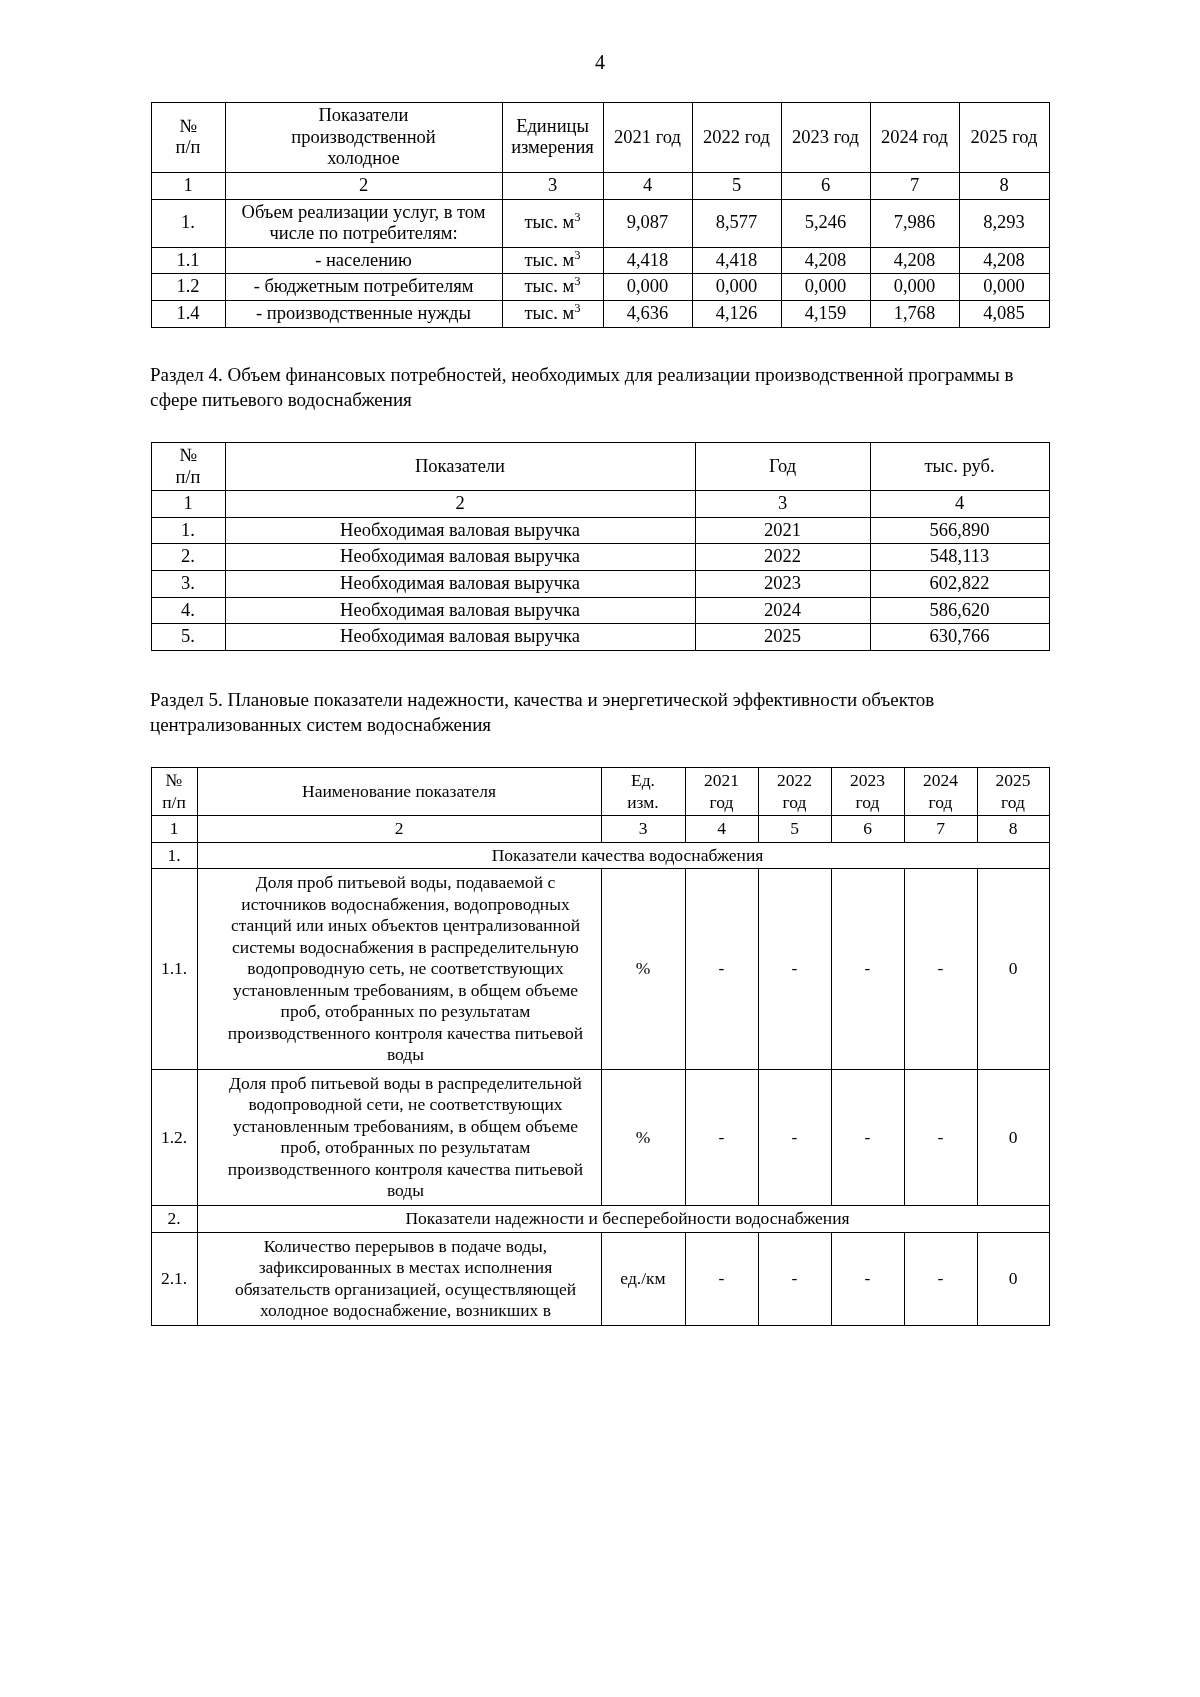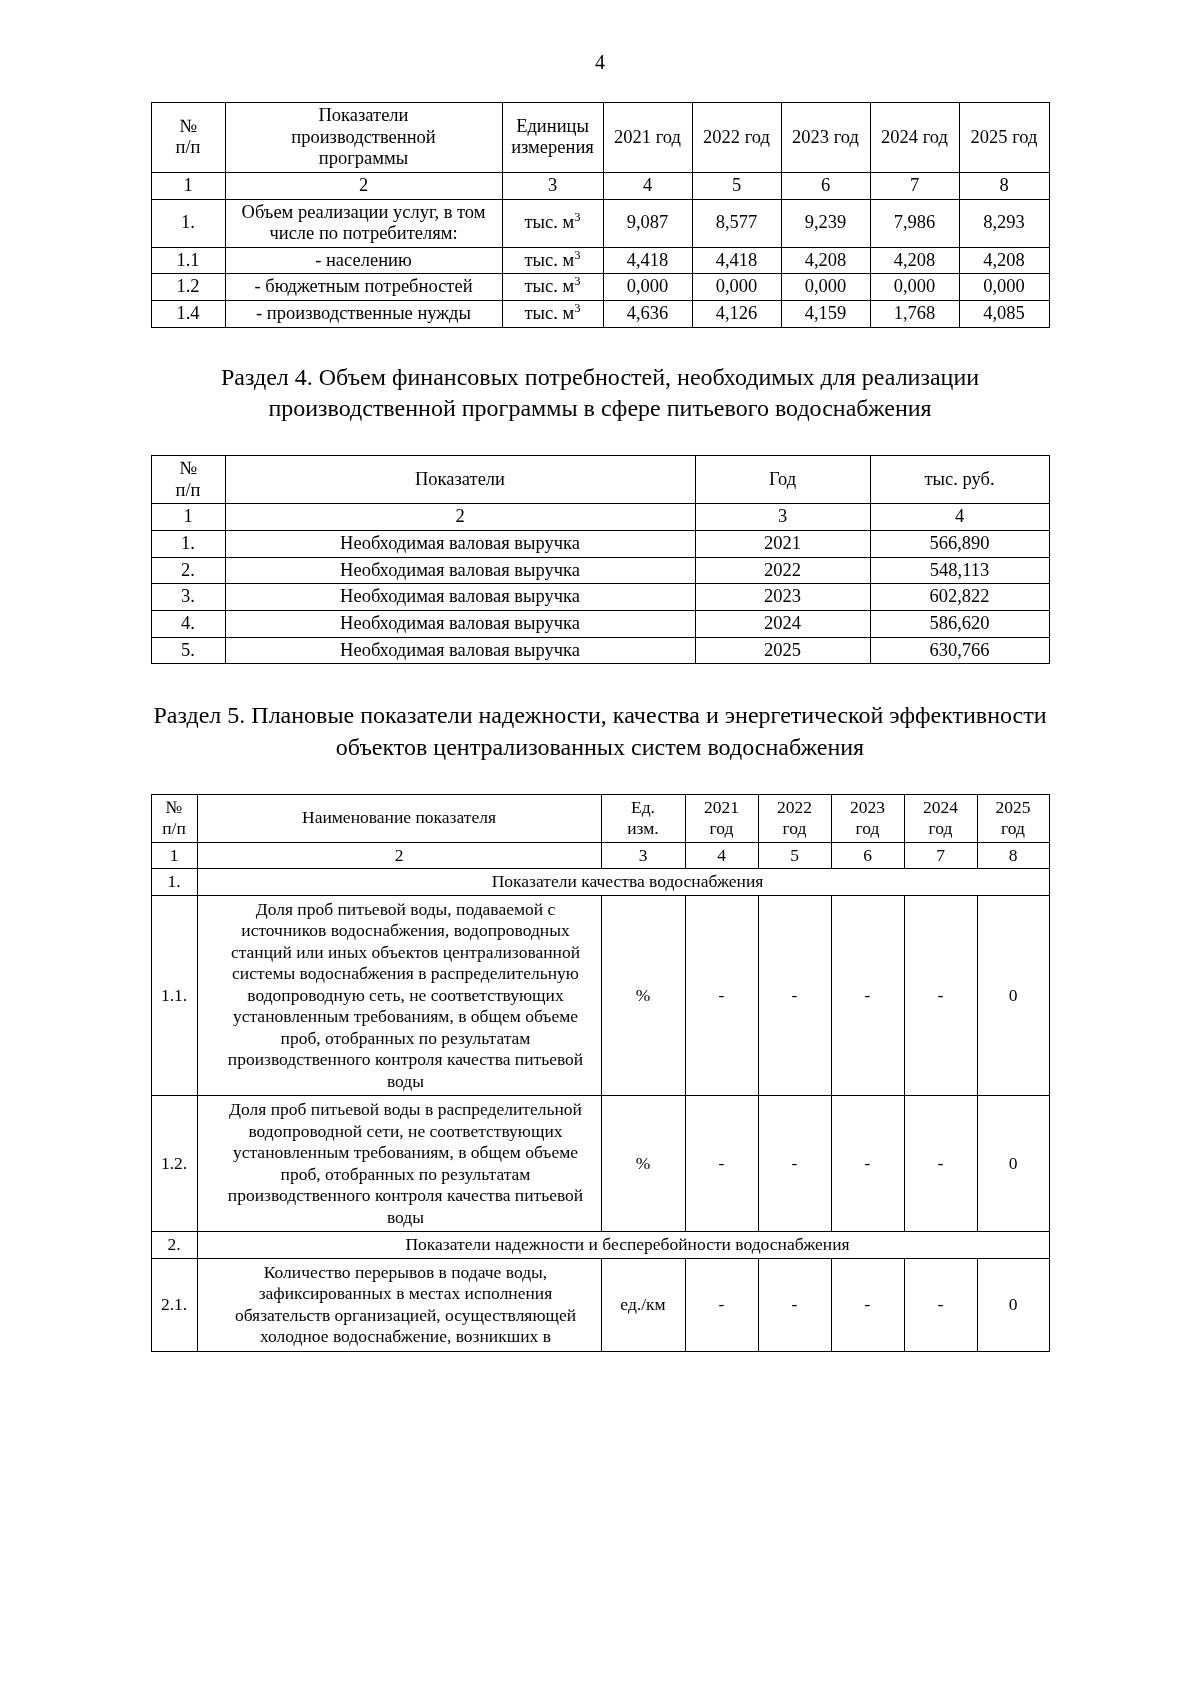--- a/index.html
+++ b/index.html
@@ -52,22 +52,22 @@
   .mid { vertical-align: middle; }
 
   sup { font-size: 0.68em; vertical-align: super; line-height: 0; }
 
   
   #table1-wrap { margin-top: 30px; }
   #table1 { width: 898px; }
 
   
   .section-heading {
-    text-align: center;
-    font-size: 24px;
+    text-align: left;
+    font-size: 19px;
     line-height: 1.32;
     margin: 0 auto;
     width: 900px;
   }
   #heading4 { margin-top: 34px; }
   #heading5 { margin-top: 36px; }
 
   
   #table2-wrap { margin-top: 30px; }
   #table2 { width: 898px; }
@@ -100,21 +100,21 @@
       </colgroup>
       <tbody>
         <tr>
           <td class="c mid">
             <span>№</span><br>
             <span>п/п</span>
           </td>
           <td class="c mid">
             <span>Показатели</span><br>
             <span>производственной</span><br>
-            <span>программы</span>
+            <span>холодное</span>
           </td>
           <td class="c mid">
             <span>Единицы</span><br>
             <span>измерения</span>
           </td>
           <td class="c mid">2021 год</td>
           <td class="c mid">2022 год</td>
           <td class="c mid">2023 год</td>
           <td class="c mid">2024 год</td>
           <td class="c mid">2025 год</td>
@@ -129,39 +129,39 @@
           <td class="c">7</td>
           <td class="c">8</td>
         </tr>
 
         <tr>
           <td class="c mid">1.</td>
           <td class="l mid">Объем реализации услуг, в том числе по потребителям:</td>
           <td class="c mid"><span>тыс. м</span><sup>3</sup></td>
           <td class="c mid">9,087</td>
           <td class="c mid">8,577</td>
-          <td class="c mid">9,239</td>
+          <td class="c mid">5,246</td>
           <td class="c mid">7,986</td>
           <td class="c mid">8,293</td>
         </tr>
 
         <tr>
           <td class="c mid">1.1</td>
           <td class="l mid">- населению</td>
           <td class="c mid"><span>тыс. м</span><sup>3</sup></td>
           <td class="c mid">4,418</td>
           <td class="c mid">4,418</td>
           <td class="c mid">4,208</td>
           <td class="c mid">4,208</td>
           <td class="c mid">4,208</td>
         </tr>
 
         <tr>
           <td class="c mid">1.2</td>
-          <td class="l mid">- бюджетным потребностей</td>
+          <td class="l mid">- бюджетным потребителям</td>
           <td class="c mid"><span>тыс. м</span><sup>3</sup></td>
           <td class="c mid">0,000</td>
           <td class="c mid">0,000</td>
           <td class="c mid">0,000</td>
           <td class="c mid">0,000</td>
           <td class="c mid">0,000</td>
         </tr>
 
 
         <tr>

